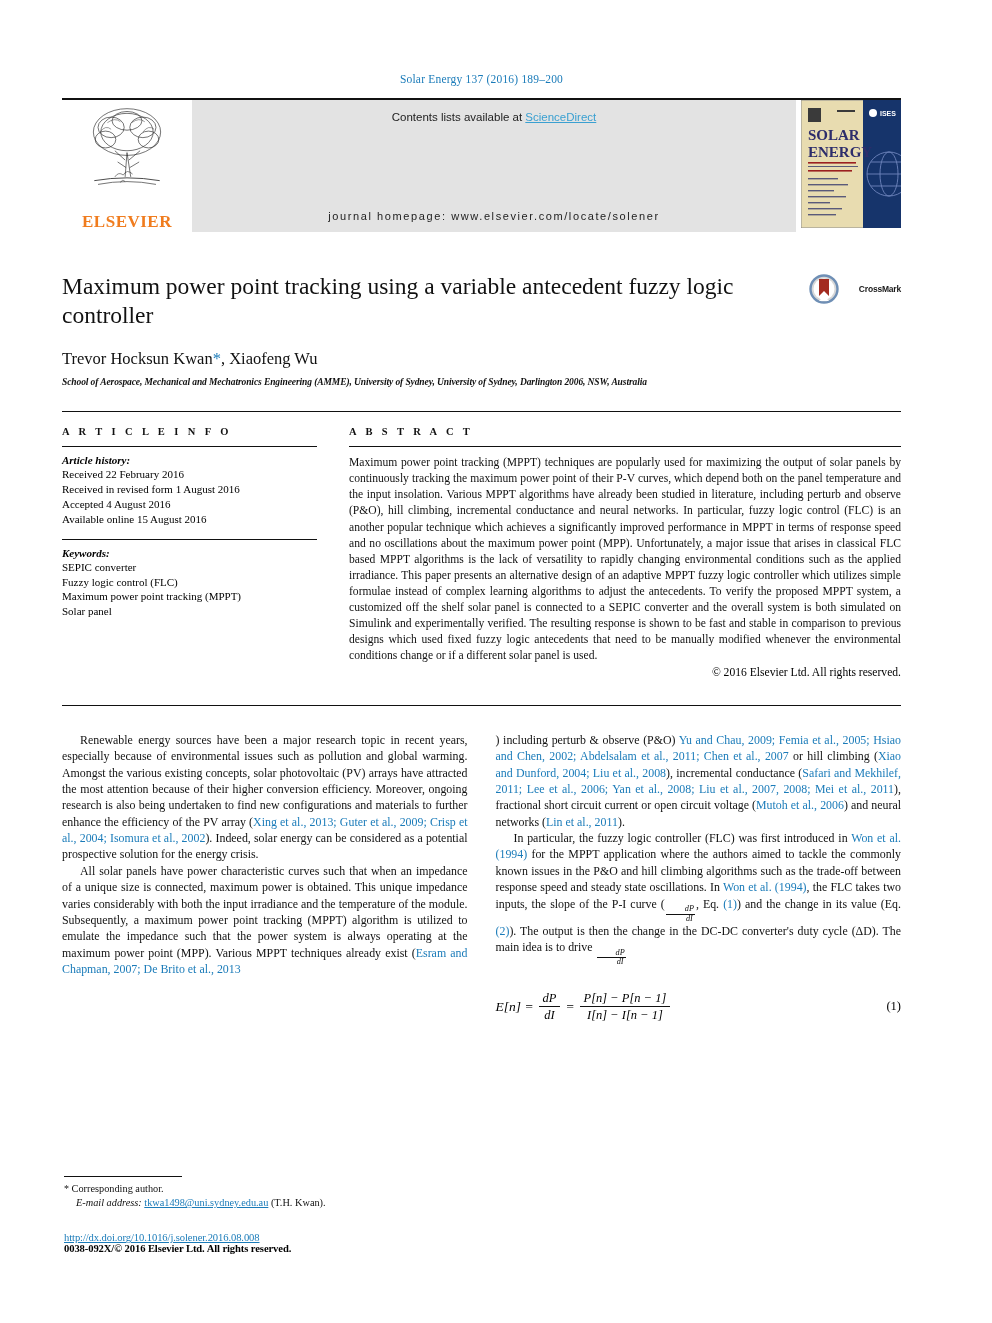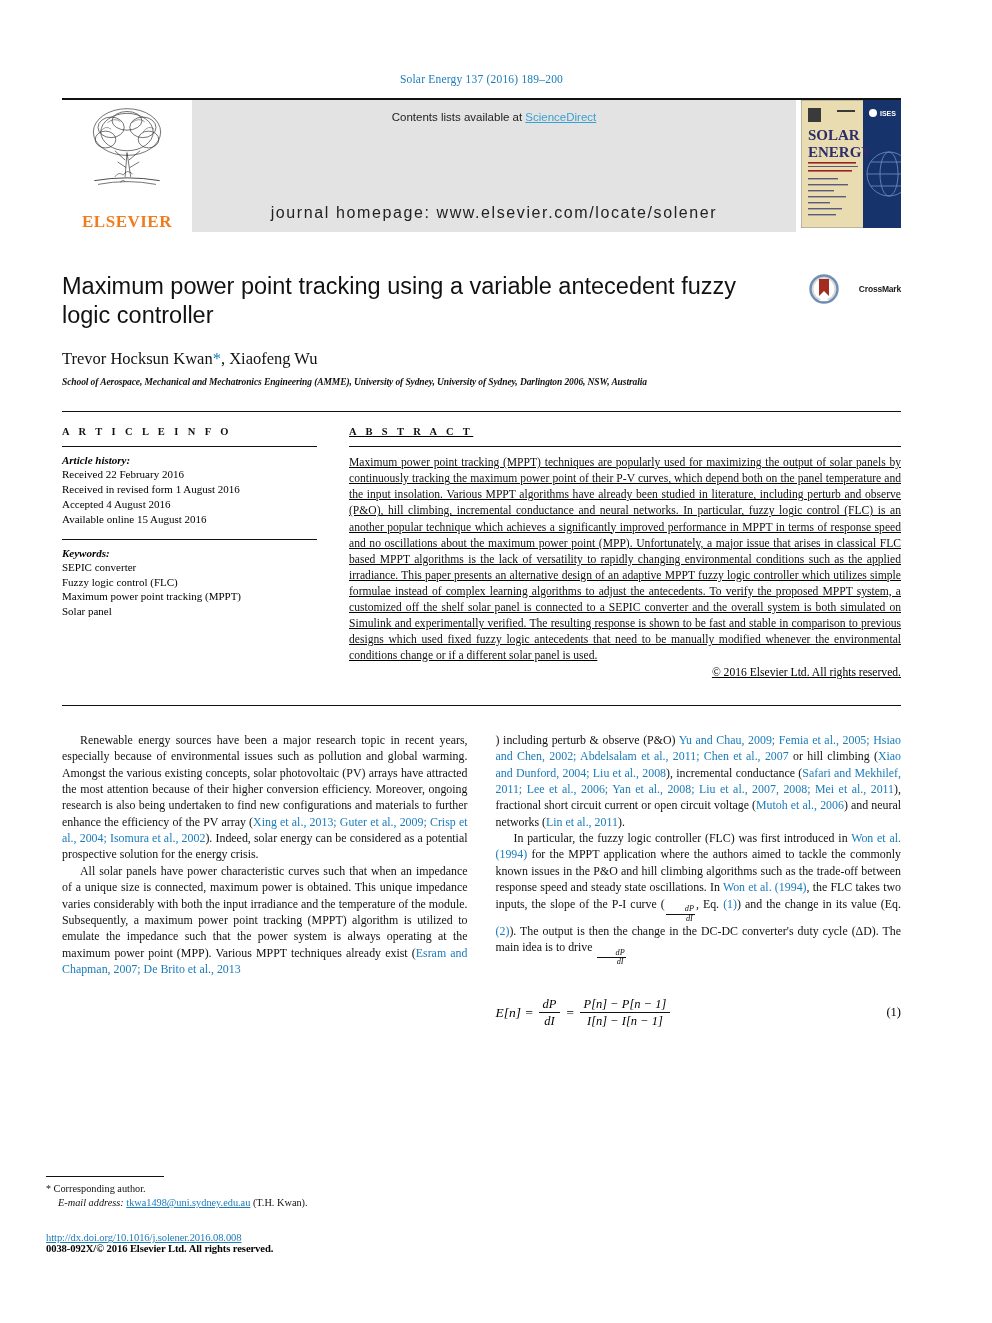--- a/index.html
+++ b/index.html
@@ -77,40 +77,40 @@
   }
   .contents-line .sd-link { color: #3aa0d1; }
   .journal-title {
     font-family: "Liberation Serif", serif;
     font-size: 30px;
     color: #111;
     letter-spacing: 0.3px;
   }
   .journal-home {
     font-family: "Liberation Sans", sans-serif;
-    font-size: 16px;
+    font-size: 11px;
     letter-spacing: 1.6px;
     color: #222;
   }
   .cover-thumb {
     flex: 0 0 105px;
     width: 105px;
     display: flex;
     align-items: flex-start;
     justify-content: flex-end;
     background: #fff;
   }
 
   
   .title-block {
     margin-top: 40px;
     position: relative;
   }
   .paper-title {
-    font-family: Liberation Sans, sans-serif;
+    font-family: Liberation Serif, serif;
     font-size: 23.5px;
     line-height: 1.22;
     color: #111;
     margin: 0;
     padding-right: 120px;
     font-weight: 400;
   }
   .crossmark {
     position: absolute;
     right: 0;
@@ -145,21 +145,21 @@
 
   
   .infoabs {
     margin-top: 24px;
     border-top: 1.2px solid #111;
     padding-top: 14px;
     display: flex;
     gap: 32px;
   }
   .col-info { flex: 0 0 255px; }
-  .col-abs  { flex: 1 1 auto; text-decoration: underline; }
+  .col-abs  { flex: 1 1 auto; }
 
   .sec-head {
     font-family: "Liberation Serif", serif;
     font-weight: 700;
     font-size: 10.5px;
     letter-spacing: 3.4px;
     color: #111;
     margin-bottom: 9px;
   }
   .rule { border-top: 1px solid #111; }
@@ -227,21 +227,21 @@
     font-style: italic;
     font-size: 8.2px;
     line-height: 1.02;
     margin: 0 1px;
   }
   .frac .num { border-bottom: 1px solid #111; padding: 0 1px; }
   .frac .den { padding: 0 1px; }
 
   
   .equation-row {
-    margin-top: 30px;
+    margin-top: 24px;
     display: flex;
     align-items: center;
     justify-content: space-between;
     font-size: 13px;
   }
   .eq-body {
     display: flex;
     align-items: center;
     font-style: italic;
     font-family: "Liberation Serif", serif;
@@ -255,21 +255,21 @@
     line-height: 1.15;
     font-size: 12.5px;
   }
   .bigfrac .num { border-bottom: 1.2px solid #111; padding: 0 4px 1px 4px; }
   .bigfrac .den { padding: 1px 4px 0 4px; }
   .eq-num { font-style: normal; font-size: 12.5px; }
 
   
   .footnotes {
     position: absolute;
-    left: 46px;
+    left: 64px;
     top: 1176px;
     width: 420px;
   }
   .fn-rule {
     width: 118px;
     border-top: 0.9px solid #111;
     margin-bottom: 5px;
   }
   .fn-line {
     font-size: 10.3px;

